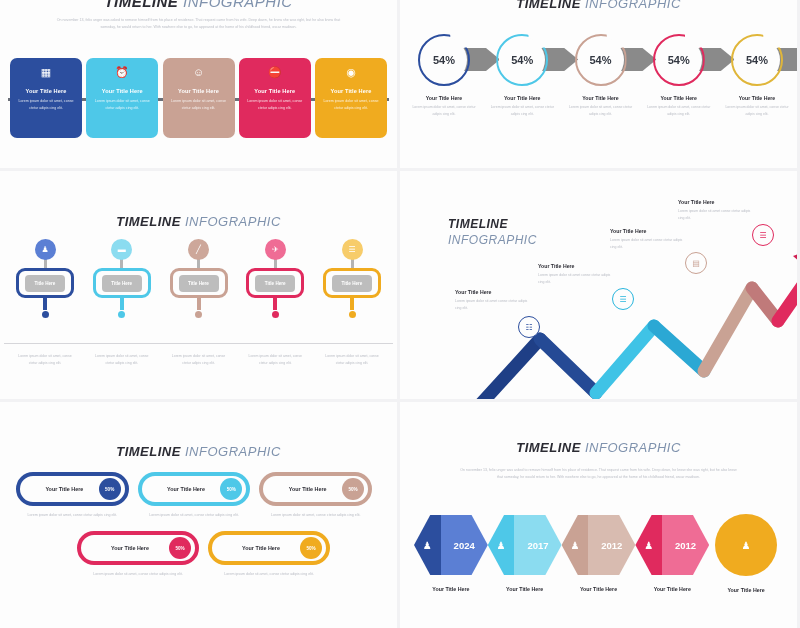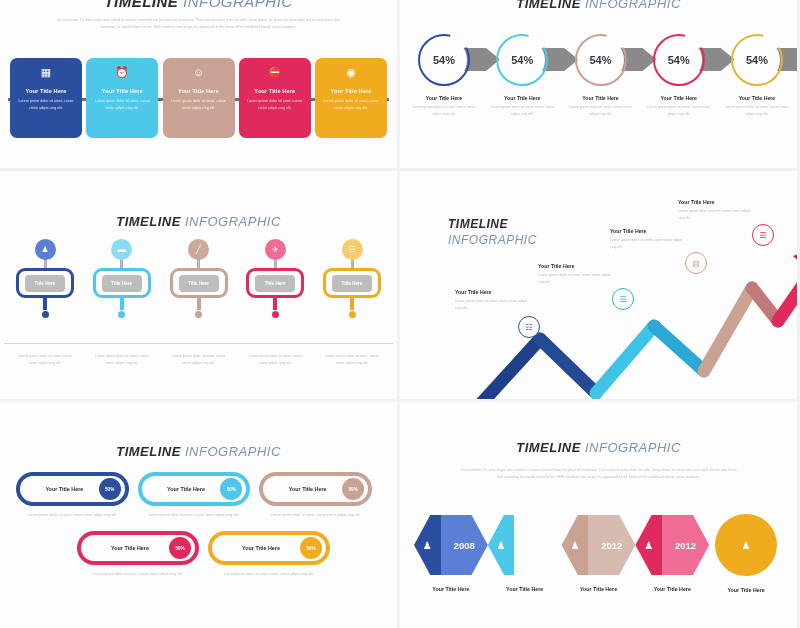--- a/index.html
+++ b/index.html
@@ -461,30 +461,33 @@
       <span class="h-light">INFOGRAPHIC</span>
     </div>
     <div class="body-text p6-body">On november 13, felix unger was asked to remove himself from his place of residence. That request came from his wife. Deep down, he knew she was right, but he also knew that someday, he would return to her. With nowhere else to go, he appeared at the home of his childhood friend, oscar madison.</div>
     <div class="p6-row" id="p6-row">
         <div class="yr">
           <div class="yr-shape" style="clip-path: polygon(22% 0px, 78% 0px, 100% 50%, 78% 100%, 22% 100%, 0px 50%);">
             <div class="half yr-l" style="background: rgb(44, 78, 158);">
               <span class="yr-ic">♟</span>
             </div>
             <div class="half yr-r" style="background: rgb(91, 127, 212);">
-              <span class="yr-n">2008</span>
+              <span class="yr-n">2024</span>
             </div>
           </div>
           <div class="yr-t">Your Title Here</div>
         </div>
         <div class="yr">
           <div class="yr-shape" style="clip-path: polygon(22% 0px, 78% 0px, 100% 50%, 78% 100%, 22% 100%, 0px 50%);">
             <div class="half yr-l" style="background: rgb(78, 200, 232);">
               <span class="yr-ic">♟</span>
             </div>
+            <div class="half yr-r" style="background: rgb(139, 220, 240);">
+              <span class="yr-n">2017</span>
+            </div>
           </div>
           <div class="yr-t">Your Title Here</div>
         </div>
         <div class="yr">
           <div class="yr-shape" style="clip-path: polygon(22% 0px, 78% 0px, 100% 50%, 78% 100%, 22% 100%, 0px 50%);">
             <div class="half yr-l" style="background: rgb(201, 162, 148);">
               <span class="yr-ic">♟</span>
             </div>
             <div class="half yr-r" style="background: rgb(216, 187, 176);">
               <span class="yr-n">2012</span>

